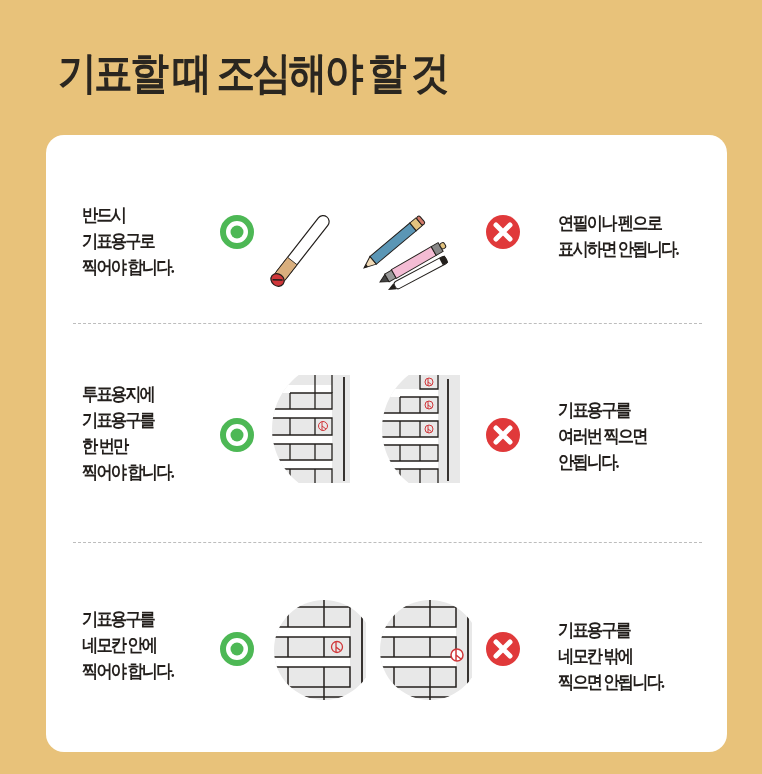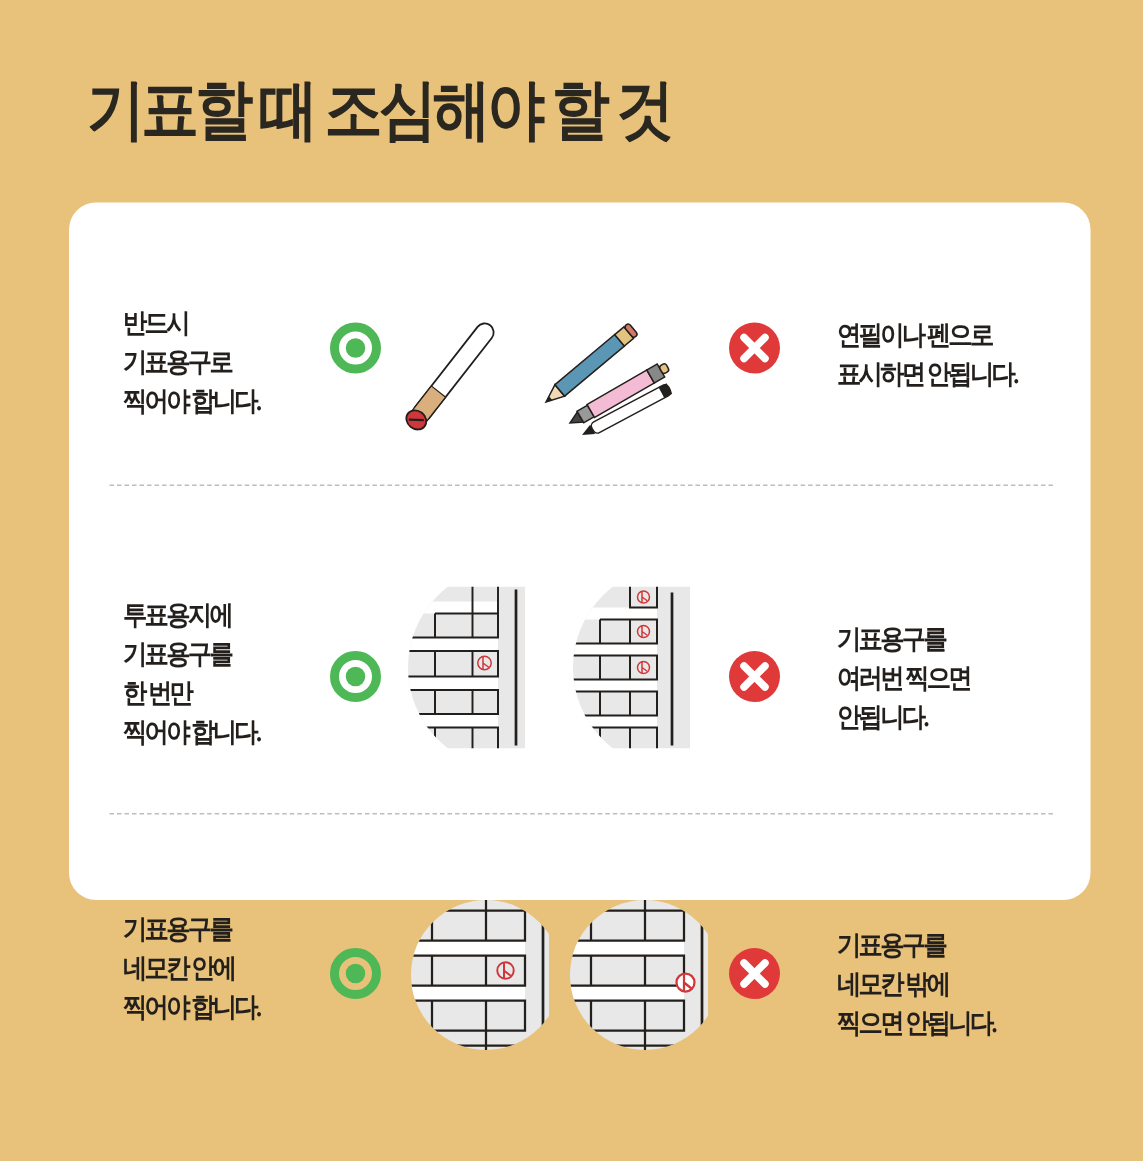--- a/index.html
+++ b/index.html
@@ -13,26 +13,26 @@
     .page { position: relative; width: 762px; height: 774px; font-family: Liberation Serif, serif; }
     .title {
       position: absolute; left: 58px; top: 44px;
       font-size: 44px; font-weight: bold; letter-spacing: -3px;
       color: #2A2620; line-height: 60px;
       transform: scaleX(0.88); transform-origin: left center;
       white-space: nowrap;
     }
     .card {
       position: absolute; left: 46px; top: 135px;
-      width: 681px; height: 465px;
+      width: 681px; height: 617px;
       background: #FFFFFF; border-radius: 18px;
     }
     .row { position: absolute; left: 0; width: 681px; }
     .row1 { top: 45px; height: 140px; }
-    .row2 { top: 256px; height: 160px; padding-left: 20px; }
+    .row2 { top: 240px; height: 160px; padding-left: 20px; }
     .row3 { top: 460px; height: 125px; }
     .divider {
       position: absolute; left: 27px; width: 629px; height: 0;
       border-top: 1.5px dashed #BDBDBD;
     }
     .divider1 { top: 188px; }
     .divider2 { top: 407px; }
     .text {
       position: absolute;
       font-size: 18px; font-weight: bold; line-height: 26px;

